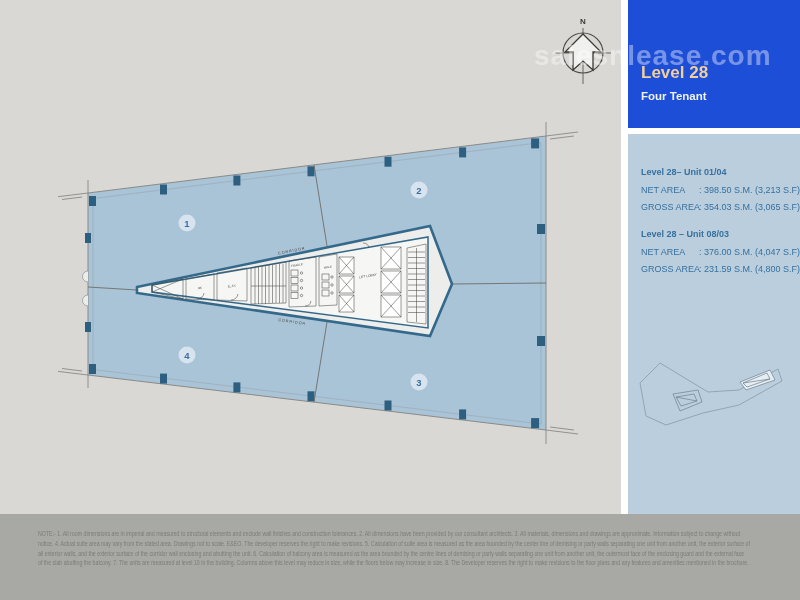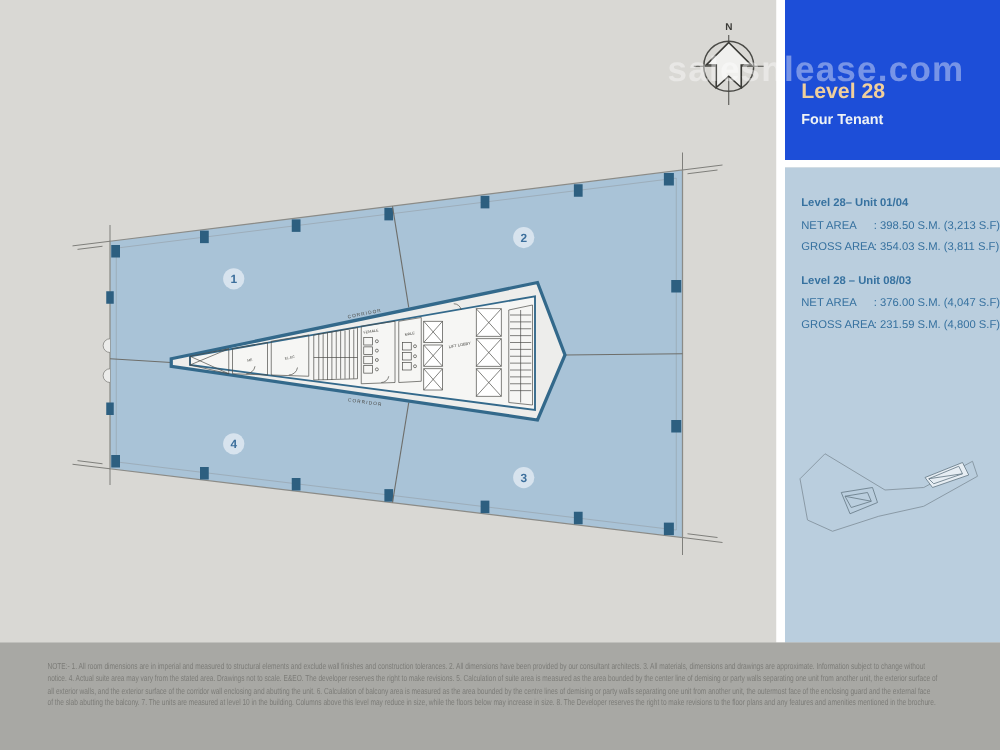--- a/index.html
+++ b/index.html
@@ -14,21 +14,21 @@
   
   .gutter{position:absolute;left:621px;top:0;width:7px;height:514px;background:#ffffff;}
   
   .sb-header{position:absolute;left:628px;top:0;width:172px;height:128px;background:#1d4ed8;}
   .sb-level{position:absolute;left:13px;top:63px;font-size:17px;font-weight:700;color:#f0cf9c;}
   .sb-sub{position:absolute;left:13px;top:90px;font-size:11.5px;font-weight:700;color:#eef2f5;}
   .sb-gap{position:absolute;left:628px;top:128px;width:172px;height:6px;background:#ffffff;}
   .sb-panel{position:absolute;left:628px;top:134px;width:172px;height:380px;background:#bacede;
             color:#36719f;}
   .unit-block{margin-left:13px;}
-  .ub1{padding-top:23px;}
+  .ub1{padding-top:33px;}
   .ub2{padding-top:17px;}
   .ub-title{font-size:9px;font-weight:700;}
   .ub-row{font-size:9px;font-weight:400;margin-top:7.5px;white-space:nowrap;}
   .ub-lbl{display:inline-block;width:58px;}
   .keyplan{position:absolute;left:8px;top:222px;}
   
   .footer{position:absolute;left:0;top:514px;width:800px;height:86px;background:#a8a8a4;overflow:hidden;}
   .notes{position:absolute;left:38px;top:15px;color:#7c7c78;}
   .note-line{font-size:7px;line-height:9.8px;white-space:nowrap;
              transform:scaleX(0.75);transform-origin:0 0;}
@@ -198,21 +198,21 @@
   <div class="sb-gap"></div>
 
   <div class="sb-panel">
 
     <div class="unit-block ub1">
       <div class="ub-title">Level 28– Unit 01/04</div>
       <div class="ub-row">
         <span class="ub-lbl">NET AREA</span><span>: 398.50 S.M. (3,213 S.F)</span>
       </div>
       <div class="ub-row">
-        <span class="ub-lbl">GROSS AREA</span><span>: 354.03 S.M. (3,811 S.F)</span>
+        <span class="ub-lbl">GROSS AREA</span><span>: 354.03 S.M. (3,065 S.F)</span>
       </div>
     </div>
 
     <div class="unit-block ub2">
       <div class="ub-title">Level 28 – Unit 08/03</div>
       <div class="ub-row">
         <span class="ub-lbl">NET AREA</span><span>: 376.00 S.M. (4,047 S.F)</span>
       </div>
       <div class="ub-row">
         <span class="ub-lbl">GROSS AREA</span><span>: 231.59 S.M. (4,800 S.F)</span>

